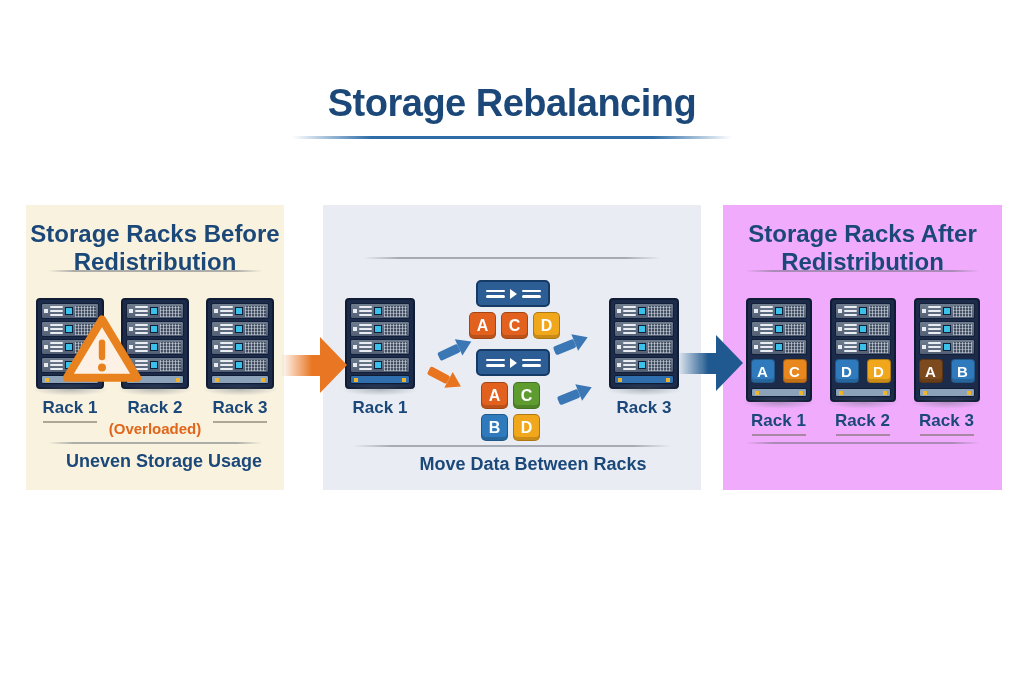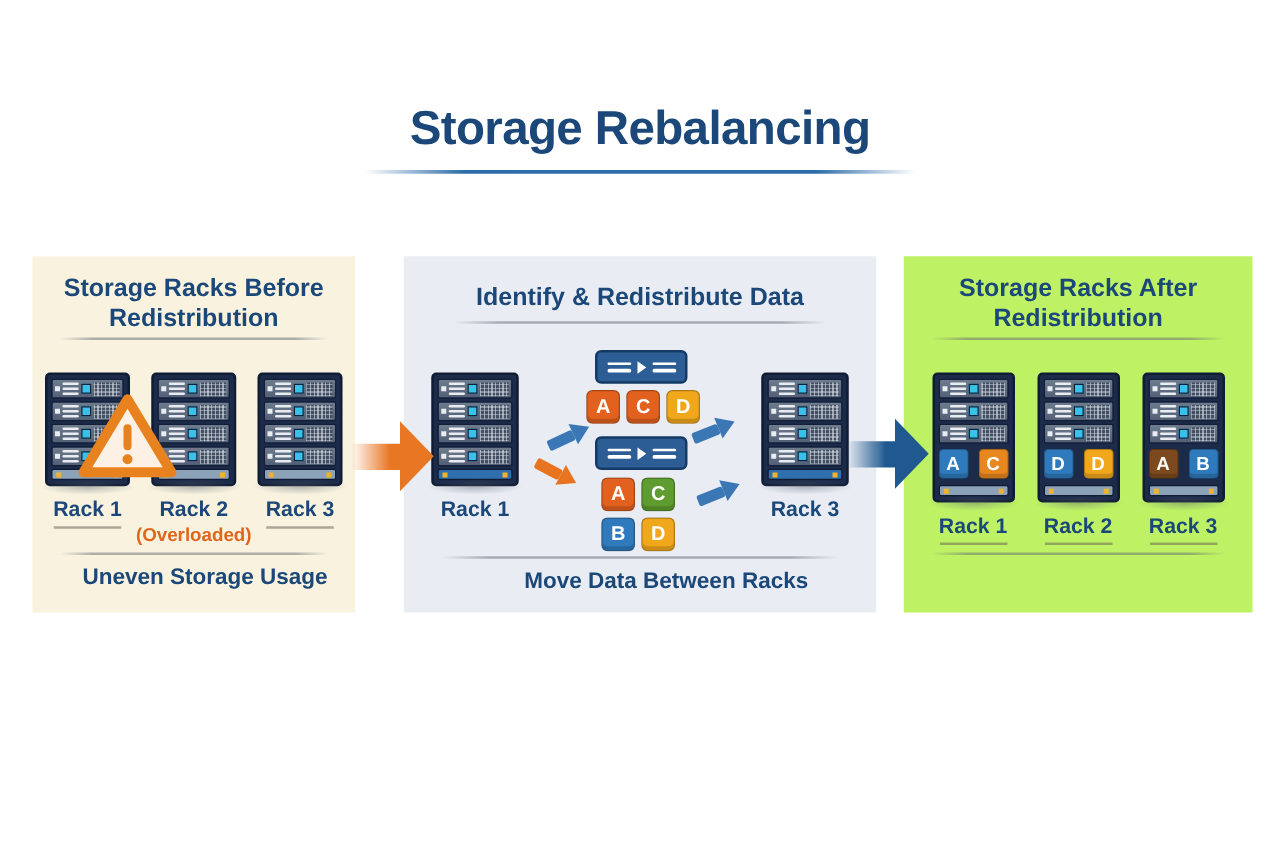--- a/index.html
+++ b/index.html
@@ -10,24 +10,24 @@
   
   .main-title { position:absolute; top:82px; left:0; right:0; text-align:center;
                 font-size:38px; font-weight:bold; color:#1b4879; letter-spacing:-0.5px; }
   .title-underline { position:absolute; top:136px; left:292px; width:440px; height:3px; border-radius:2px;
                 background:linear-gradient(90deg, rgba(46,109,168,0), #2e6da8 18%, #2e6da8 82%, rgba(46,109,168,0)); }
 
   
   .panel { position:absolute; top:205px; height:285px; }
   #panel-before  { left:26px;  width:258px; background:#f8f2df; }
   #panel-identify{ left:323px; width:378px; background:#e9edf3; }
-  #panel-after   { left:723px; width:279px; background:#bef264; }
+  #panel-after   { left:723px; width:279px; background:#f0abfc; }
 
   .p-title { position:absolute; top:15px; left:0; right:0; text-align:center;
-             font-size:20px; font-weight:bold; color:#1b4879; line-height:1.18; }
+             font-size:24px; font-weight:bold; color:#1b4879; line-height:1.18; }
   #panel-identify .p-title { top:22px; }
 
   .divider { position:absolute; height:2px;
              background:linear-gradient(90deg, rgba(100,105,115,0), rgba(100,105,115,.5) 12%, rgba(100,105,115,.5) 88%, rgba(100,105,115,0)); }
   .title-div  { left:22px; right:22px; top:65px; }
   #panel-identify .title-div { top:52px; left:40px; right:40px; }
   .bottom-div { left:22px; right:22px; top:237px; }
   #panel-identify .bottom-div { top:240px; left:30px; right:30px; }
 
   .caption { position:absolute; top:246px; left:18px; right:0; text-align:center;
@@ -282,21 +282,20 @@
       <polygon points="50,7 94,80 6,80" fill="#fcf1e4" stroke="#e8821e" stroke-width="10" stroke-linejoin="round"></polygon>
       <rect x="46" y="32" width="8" height="26" rx="4" fill="#e8821e"></rect>
       <circle cx="50" cy="67" r="5" fill="#e8821e"></circle>
     </svg>
 
     <div class="divider bottom-div"></div>
     <div class="caption">Uneven Storage Usage</div>
   </section>
 
   <section class="panel" id="panel-identify">
-    <h2 class="p-title">Identify &amp; Redistribute Data</h2>
     <div class="divider title-div"></div>
 
     <div class="id-rack" id="id-rack-left">
       <div class="rack">
           <div class="unit">
             <span class="u-dot"></span>
             <span class="u-lines">
               <i></i>
               <i></i>
               <i></i>

